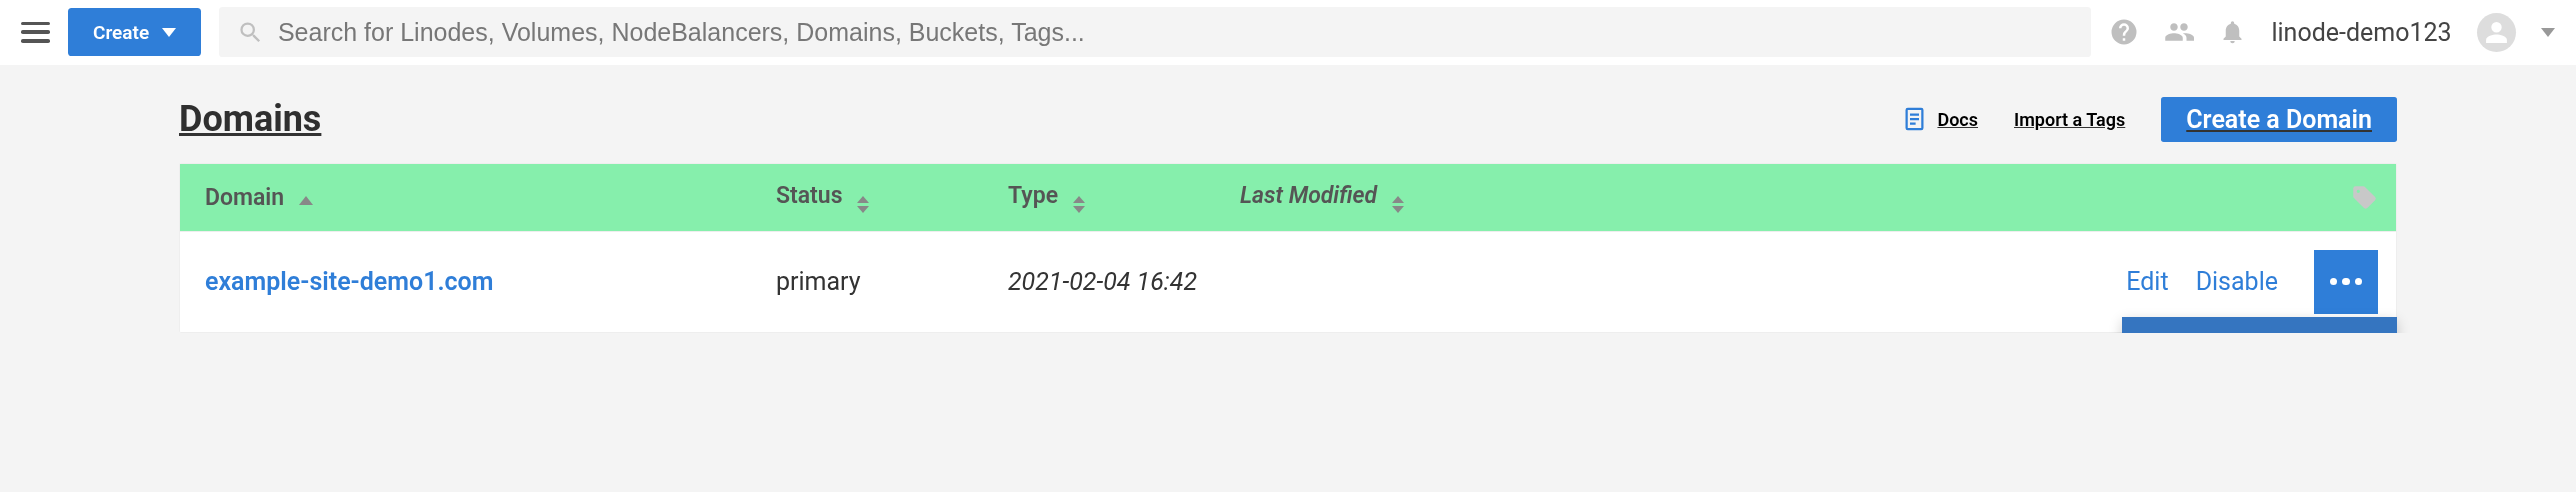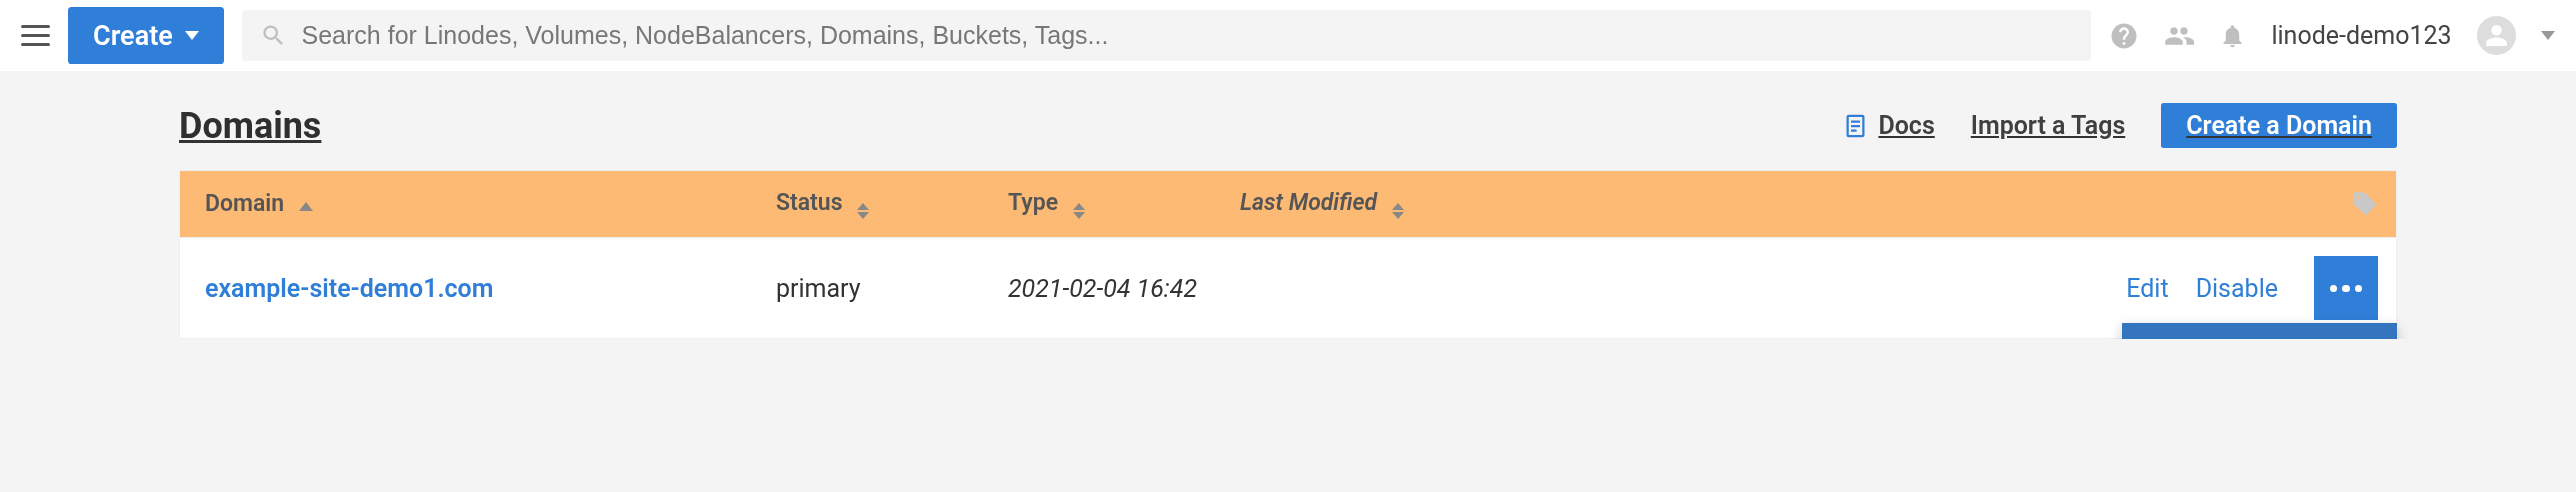--- a/index.html
+++ b/index.html
@@ -17,21 +17,21 @@
     padding: 7.1px 21.4px;
     background: #fff;
     gap: 18px;
   }
   .hamburger { width: 28.6px; height: 28.6px; display:flex; flex-direction:column; justify-content:space-between; padding:3.6px 0; cursor:pointer; }
   .hamburger span { display:block; height:3.6px; background:#555; border-radius:1.8px; }
   .create-btn {
     background: #2f7ed8;
     color: #fff;
     font-weight: 600;
-    font-size: 27px;
+    font-size: 19px;
     padding: 12.5px 25px;
     border-radius: 3.6px;
     display:flex; align-items:center; gap:12.5px;
     cursor:pointer;
   }
   .chevron-down { width:0; height:0; border-left:7.1px solid transparent; border-right:7.1px solid transparent; border-top:9px solid currentColor; }
   .search-wrap {
     flex:1;
     background:#f4f4f4;
     border-radius:3.6px;
@@ -51,31 +51,31 @@
     width:39px; height:39px; border-radius:50%;
     background:#ddd; display:flex; align-items:center; justify-content:center;
   }
   .avatar-circle svg { fill:#fff; }
 
   
   .main { padding: 32px 179px 0 179px; position:relative; }
   .page-header { display:flex; align-items:center; justify-content:space-between; margin-bottom: 21.4px; text-decoration: underline; }
   .page-title { font-size:36px; font-weight:700; color:#2f2f2f; }
   .page-actions { display:flex; align-items:center; gap:36px; }
-  .link-blue { color:#404040; font-weight:600; cursor:pointer; font-size:25px; }
+  .link-blue { color:#000000; font-weight:600; cursor:pointer; font-size:18px; }
   .docs-link { display:flex; align-items:center; gap:9px; }
   .primary-btn {
     background:#2f7ed8; color:#fff; font-weight:600; font-size:25px;
     padding:8px 25px; border-radius:2.7px; cursor:pointer;
   }
 
   
   .table { width:100%; background:#fff; border:0.9px solid #eee; border-radius:1.8px; }
   .thead, .trow { display:flex; align-items:center; }
-  .thead { background:#fdba74; color:#555; font-weight:600; font-size:23px; }
+  .thead { background:#86efac; color:#555; font-weight:600; font-size:23px; }
   .th, .td { padding:18px 25px; }
   .col-domain { width:571px; }
   .col-status { width:232px; }
   .col-type   { width:232px; }
   .col-mod    { width:446px;font-style:italic; }
   .col-actions { flex:1; display:flex; justify-content:flex-end; align-items:center; gap:27px; padding-right:18px; }
   .sort-ind { display:inline-flex; flex-direction:column; margin-left:9px; gap:0px; }
   .sort-ind .up { width:0;height:0;border-left:6.2px solid transparent;border-right:6.2px solid transparent;border-bottom:7.1px solid #888; }
   .sort-ind .dn { width:0;height:0;border-left:6.2px solid transparent;border-right:6.2px solid transparent;border-top:7.1px solid #888; margin-top:2.7px;}
   .chev-up-only { display:inline-block; margin-left:9px; width:0;height:0;border-left:7.1px solid transparent;border-right:7.1px solid transparent;border-bottom:9px solid #888; }

